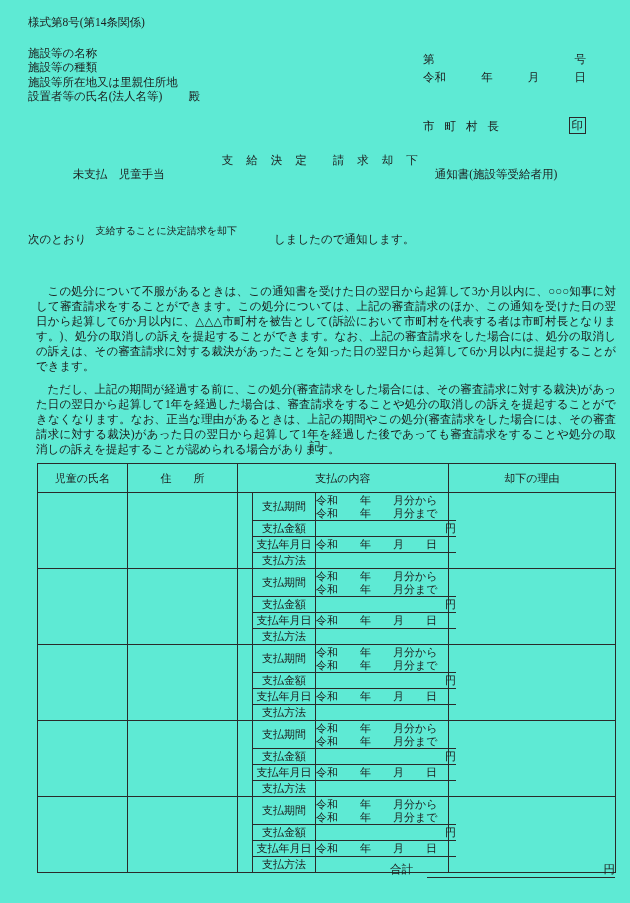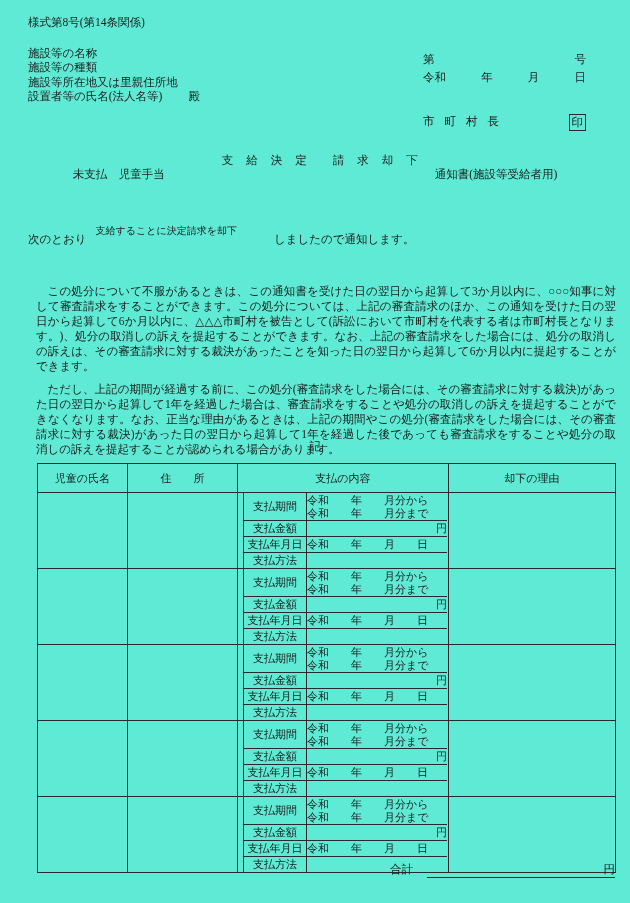--- a/index.html
+++ b/index.html
@@ -8,21 +8,21 @@
     font-family:"Liberation Serif","DejaVu Serif",serif;
     color:#1c1c1c;font-size:11.5px;
   }
   .abs{position:absolute;}
   
   .form-no{top:15px;left:28px;}
   .facility{top:46px;left:28px;line-height:14.4px;}
   .dono{margin-left:26px;}
   .doc-meta{top:50px;left:423px;width:163px;line-height:18px;}
   .doc-meta .row{display:flex;justify-content:space-between;}
-  .mayor-row{top:114px;left:423px;width:163px;display:flex;justify-content:space-between;align-items:flex-start;height:20px;gap:20px;}
+  .mayor-row{top:114px;left:423px;width:163px;display:flex;justify-content:space-between;align-items:flex-end;height:20px;gap:20px;}
   .mayor{letter-spacing:10px;}
   .seal{border:1px solid #2a2a2a;padding:1px 2px;letter-spacing:0;line-height:13px;}
   
   .doc-title{top:149px;left:0;width:630px;display:flex;justify-content:center;align-items:center;height:50px;}
   .opt-stack{display:flex;flex-direction:row;justify-content:space-between;height:42px;text-align:center;}
   .doc-title .opt-stack{margin-left:44px;margin-right:4px;}
   .sp-wide{letter-spacing:13px;padding-left:13px;}
   
   .intro{top:216px;left:28px;width:596px;}
   .intro-line1{text-indent:11px;line-height:15px;}
@@ -31,21 +31,21 @@
   .intro-suffix{margin-left:37px;}
   
   .body-text{top:276px;left:28px;width:596px;text-align:justify;line-height:15px;}
   .body-text p{margin:8px;text-indent:11.5px;}
   .ki{top:439px;left:0;width:630px;text-align:center;}
   
   .main-table{top:463px;left:37px;border-collapse:collapse;table-layout:fixed;width:578px;font-size:11px;}
   .main-table td,.main-table th{border:1px solid #2a2a2a;padding:0;font-weight:normal;vertical-align:middle;}
   .main-table th{height:28px;text-align:center;}
   .c-pay{vertical-align:top;}
-  .inner{border-collapse:collapse;width:204px;margin-left:5px;table-layout:fixed;height:100%;}
+  .inner{border-collapse:collapse;width:204px;margin-left:14px;table-layout:fixed;height:100%;}
   .inner td{border:1px solid #2a2a2a;}
   .inner tr:first-child td{border-top:none;}
   .inner tr:last-child td{border-bottom:none;}
   .inner td.iv{border-right:none;}
   .il{width:62px;text-align:center;}
   .iv{padding-left:7px;}
   .r-period td{height:27px;}
   .r-sm td{height:14px;}
   .period-line{line-height:13px;}
   .amount{text-align:right;padding-right:42px;}

